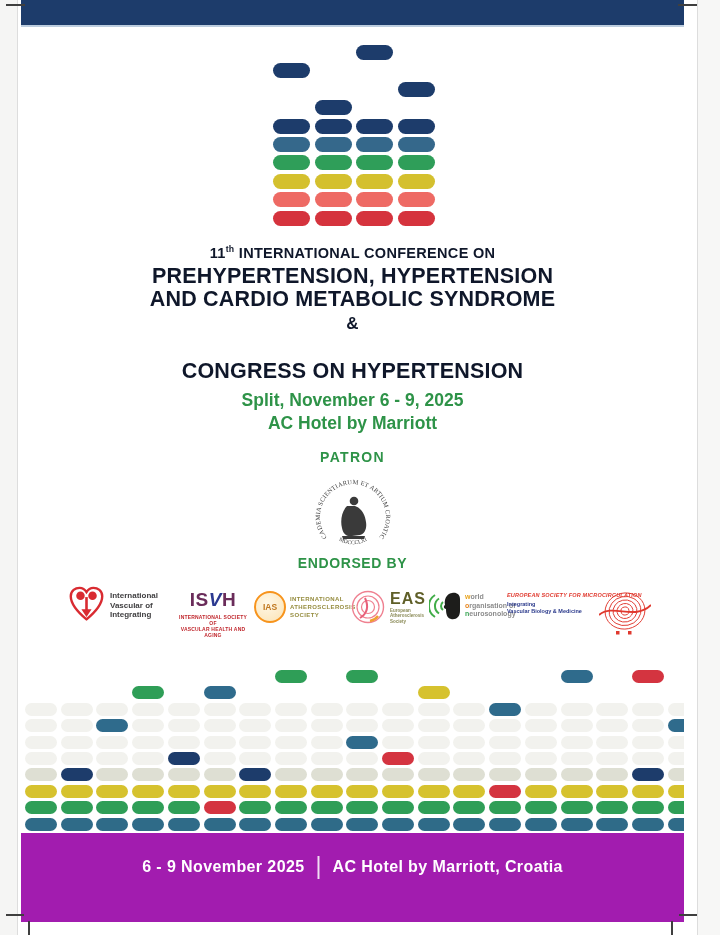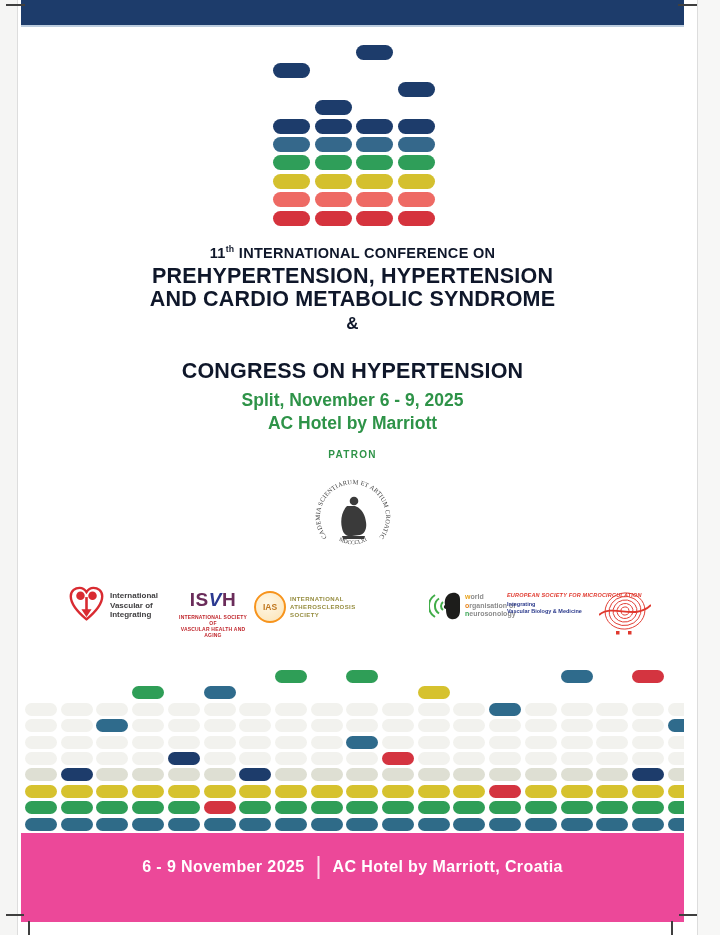--- a/index.html
+++ b/index.html
@@ -15,21 +15,21 @@
   
   .equalizer{left:252px;top:45px;width:162px;height:182px;}
   .eq-pill{position:absolute;width:37px;height:15px;border-radius:8px;}
   
   .tline{left:0;width:663px;text-align:center;color:#0f172a;white-space:nowrap;}
   .t-small{font-size:14.5px;font-weight:700;letter-spacing:.3px;}
   .t-big{font-size:21.5px;font-weight:800;letter-spacing:.2px;}
   .t-amp{font-size:17px;font-weight:800;}
   .t-green{color:#2e9348;}
   .t-date{font-size:17.5px;font-weight:700;}
-  .t-label{font-size:10px;font-weight:700;letter-spacing:1.3px;}
+  .t-label{font-size:14px;font-weight:700;letter-spacing:1.3px;}
   sup.ss{font-size:60%;vertical-align:super;font-weight:700;}
   
   .seal{left:290px;top:476px;width:84px;height:84px;}
   
   .logo{top:585px;color:#3a3a3a;}
   .ish-text{font-size:8px;font-weight:700;line-height:9.5px;color:#414042;}
   .isvh-big{font-size:19px;font-weight:800;color:#6a2c5a;letter-spacing:.5px;}
   .isvh-v{color:#2b3990;font-style:italic;}
   .isvh-sub{font-size:5px;font-weight:700;color:#c0272d;line-height:6px;text-align:center;letter-spacing:.2px;}
   .ias-circle{width:28px;height:28px;border-radius:50%;border:2.5px solid #f7941d;
@@ -40,21 +40,21 @@
   .eas-big{font-size:16px;font-weight:800;color:#5f5f28;letter-spacing:1px;}
   .eas-sub{font-size:4.5px;font-weight:700;color:#8a8a56;line-height:5.5px;}
   .won-text{font-size:7px;font-weight:700;color:#8c8c8c;line-height:8.5px;}
   .won-w{color:#e8a31d;} .won-o{color:#e8851d;} .won-n{color:#3aa655;}
   .esm-top{font-size:5.5px;font-weight:800;font-style:italic;color:#e0392e;letter-spacing:.2px;white-space:nowrap;}
   .esm-blue{font-size:5.5px;font-weight:800;color:#2b3a8c;line-height:7px;}
   
   .pattern{left:0;top:670px;width:663px;height:163px;overflow:hidden;}
   .bp-pill{position:absolute;width:32px;height:13px;border-radius:7px;}
   
-  .banner{left:0;top:833px;width:663px;height:89px;background:#ec4899;
+  .banner{left:0;top:833px;width:663px;height:89px;background:#a21caf;
       display:flex;align-items:flex-start;justify-content:center;}
   .banner-row{margin-top:22px;display:flex;align-items:center;gap:11px;color:#ffffff;}
   .banner-txt{font-size:16px;font-weight:700;letter-spacing:.4px;white-space:nowrap;}
   .banner-sep{font-size:23px;font-weight:300;opacity:.85;line-height:23px;}
 </style>
 </head>
 <body>
 
 <div class="abs gutter-l"></div>
 <div class="abs gutter-r"></div>
@@ -117,20 +117,21 @@
       <text font-family="Liberation Serif,serif" font-size="5.6" fill="#3a3a3a">
         <textPath href="#yearPath" startOffset="50%" text-anchor="middle">MDCCCLXI</textPath>
       </text>
       <g fill="#3a3a3a">
         <circle cx="43" cy="25" r="4.3"></circle>
         <path d="M36,30 C31,35 29,44 31,52 C32,58 36,61 41,60 L49,59 C54,58 56,52 55,46 C54,38 50,32 44,30 Z"></path>
         <path d="M31,60 L54,60 L53,63 L32,63 Z"></path>
       </g>
     </svg>
 
+    <div class="abs tline t-green t-label" style="top:555px;letter-spacing:.6px">ENDORSED BY</div>
 
     <div class="abs logo" style="left:47px;top:586px;display:flex;gap:5px;">
       <svg width="37" height="37" viewBox="0 0 40 40">
         <path d="M20 36 C8 26 3 18 3 11 C3 5 8 2 12.5 2 C16 2 18.5 4 20 6.5 C21.5 4 24 2 27.5 2 C32 2 37 5 37 11 C37 18 32 26 20 36 Z" fill="none" stroke="#d92b31" stroke-width="2.6"></path>
         <circle cx="13.5" cy="10.5" r="4.6" fill="#d92b31"></circle>
         <circle cx="26.5" cy="10.5" r="4.6" fill="#d92b31"></circle>
         <rect x="18.6" y="12" width="2.8" height="14" fill="#d92b31"></rect>
         <polygon points="14.5,25 25.5,25 20,33.5" fill="#d92b31"></polygon>
       </svg>
       <div class="ish-text" style="margin-top:5px">
@@ -152,20 +153,37 @@
       <div class="ias-circle">
           <span>IAS</span>
         </div>
       <div class="ias-text">
         <div>INTERNATIONAL</div>
         <div>ATHEROSCLEROSIS</div>
         <div>SOCIETY</div>
       </div>
     </div>
 
+    <div class="abs logo" style="left:329px;top:589px;display:flex;gap:4px;align-items:center;">
+      <svg width="36" height="36" viewBox="0 0 36 36">
+        <circle cx="18" cy="18" r="15.5" fill="none" stroke="#ef8090" stroke-width="1.4"></circle>
+        <circle cx="18" cy="18" r="11" fill="none" stroke="#ef8090" stroke-width="1.2"></circle>
+        <circle cx="18" cy="18" r="6.5" fill="none" stroke="#ef8090" stroke-width="1.2"></circle>
+        <path d="M10,29 Q21,22 15,9" fill="none" stroke="#e8607a" stroke-width="2"></path>
+        <path d="M20,32 a13,13 0 0 0 8,-5" fill="none" stroke="#f0a030" stroke-width="2.4"></path>
+      </svg>
+      <div>
+        <div class="eas-big">EAS</div>
+        <div class="eas-sub">
+          <div>European</div>
+          <div>Atherosclerosis</div>
+          <div>Society</div>
+        </div>
+      </div>
+    </div>
 
     <div class="abs logo" style="left:408px;top:591px;display:flex;gap:4px;align-items:center;">
       <svg width="32" height="30" viewBox="0 0 32 30">
         <path d="M6,4 a13,13 0 0 0 0,22" fill="none" stroke="#41ad49" stroke-width="2"></path>
         <path d="M10,7.5 a9,9 0 0 0 0,15" fill="none" stroke="#41ad49" stroke-width="2"></path>
         <path d="M14,11 a5,5 0 0 0 0,8" fill="none" stroke="#41ad49" stroke-width="2"></path>
         <path d="M23,2 C17,3 15,9 16,14 C14,15 15,18 17,18 C17,23 18,27 22,28 C27,29 31,26 31,20 L31,8 C31,3 27,1 23,2 Z" fill="#1d1d1b"></path>
       </svg>
       <div class="won-text">
         <div><span class="won-w">w</span><span>orld</span></div>

